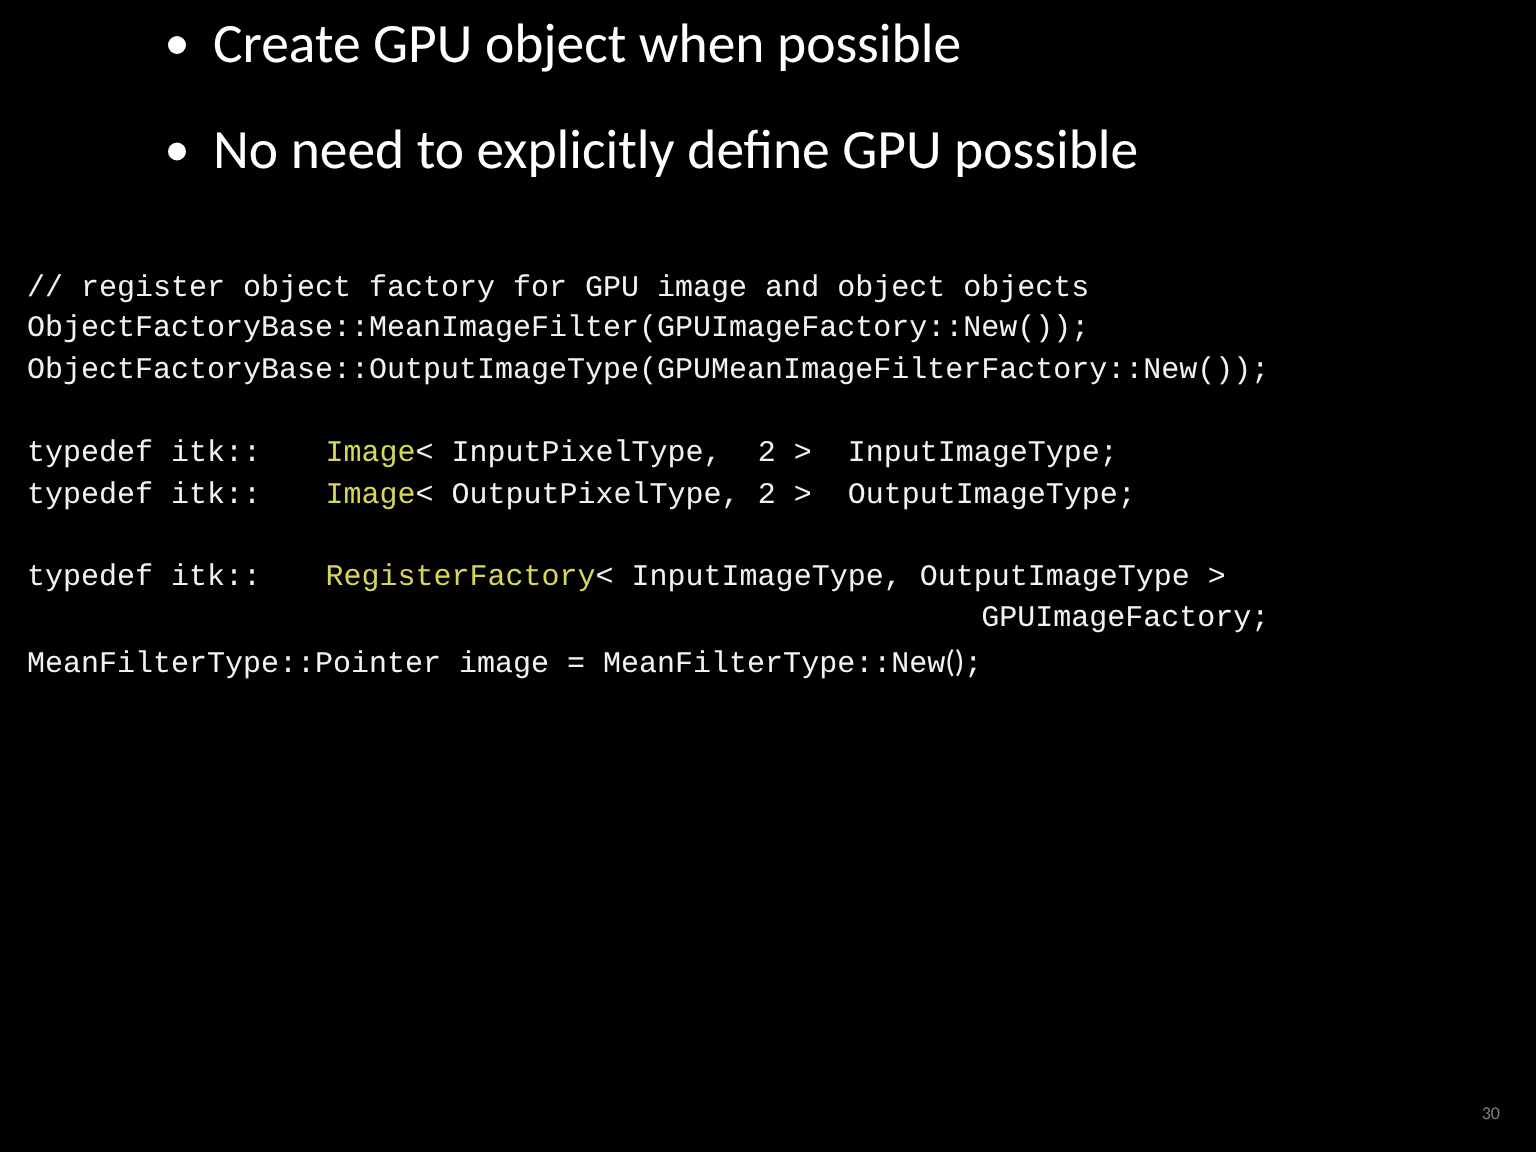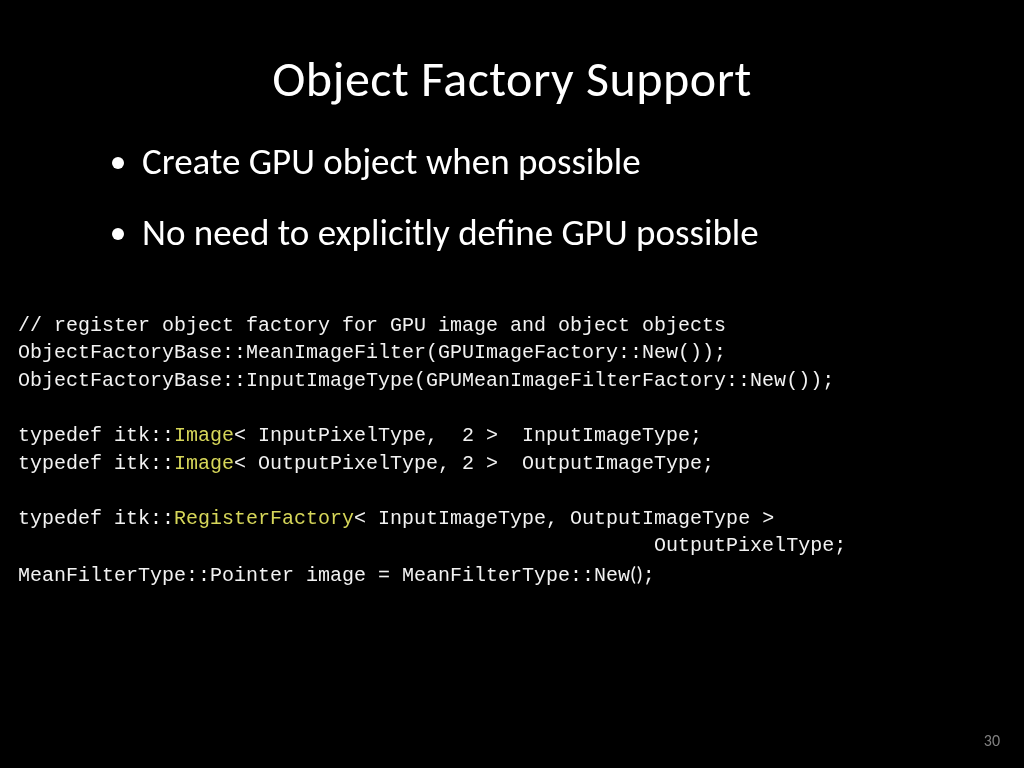--- a/index.html
+++ b/index.html
@@ -46,53 +46,53 @@
     font-size: 20px;
     line-height: 1.38;
     white-space: pre;
     padding-left: 18px;
     padding-top: 36px;
     color: #f2f2f2;
     letter-spacing: 0px;
   }
   .code .hl {
     color: #d6d659;
+    margin-left: 43px;
   }
   .code .sans {
     font-family: Calibri, "Segoe UI", Arial, sans-serif;
     font-size: 21px;
   }
   .pagenum {
     position: absolute;
     right: 24px;
     bottom: 18px;
-    font-size: 16px;
+    font-size: 12px;
     color: #808080;
   }
 </style>
 </head>
 <body>
 
 <div class="slide">
 
-  <div class="title">Object Factory Support</div>
 
   <div class="bullets">
     <ul>
       <li>Create GPU object when possible</li>
       <li>No need to explicitly define GPU possible</li>
     </ul>
   </div>
 
   <div class="code"><span>// register object factory for GPU image and object objects</span>
 <span>ObjectFactoryBase::MeanImageFilter(GPUImageFactory::New());</span>
-<span>ObjectFactoryBase::InputImageType(GPUMeanImageFilterFactory::New());</span>
+<span>ObjectFactoryBase::OutputImageType(GPUMeanImageFilterFactory::New());</span>
 <span></span>
 <span><span>typedef itk::</span><span class="hl">Image</span><span>&lt; InputPixelType,  2 &gt;  InputImageType;</span></span>
 <span><span>typedef itk::</span><span class="hl">Image</span><span>&lt; OutputPixelType, 2 &gt;  OutputImageType;</span></span>
 <span></span>
 <span><span>typedef itk::</span><span class="hl">RegisterFactory</span><span>&lt; InputImageType, OutputImageType &gt;</span></span>
-<span>                                                     OutputPixelType;</span>
+<span>                                                     GPUImageFactory;</span>
 <span><span>MeanFilterType::Pointer image = MeanFilterType::New</span><span class="sans">()</span><span>;</span></span></div>
 
   <div class="pagenum">30</div>
 
 </div>
 
 </body></html>

